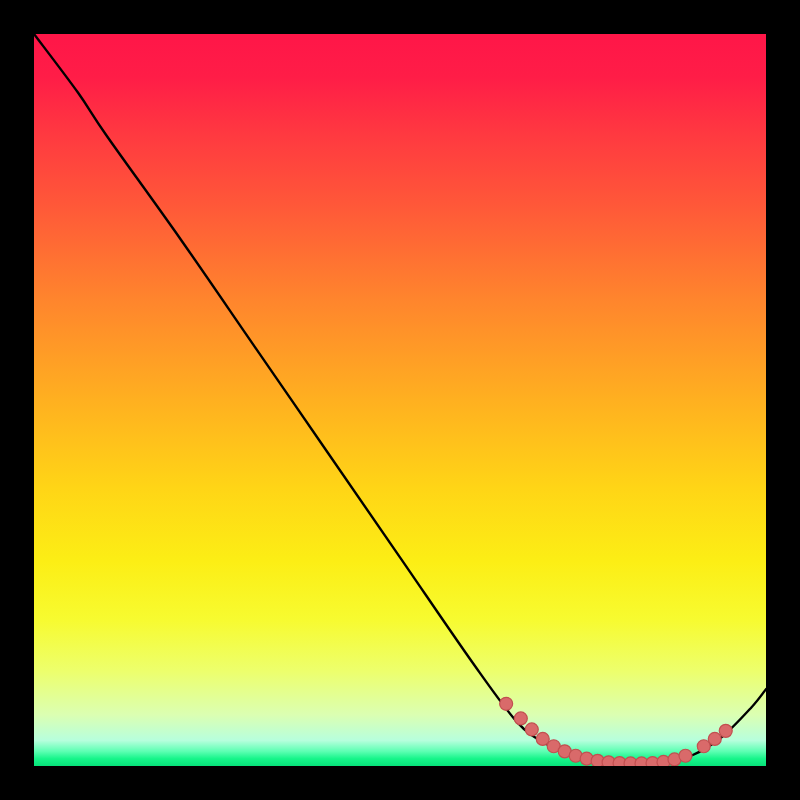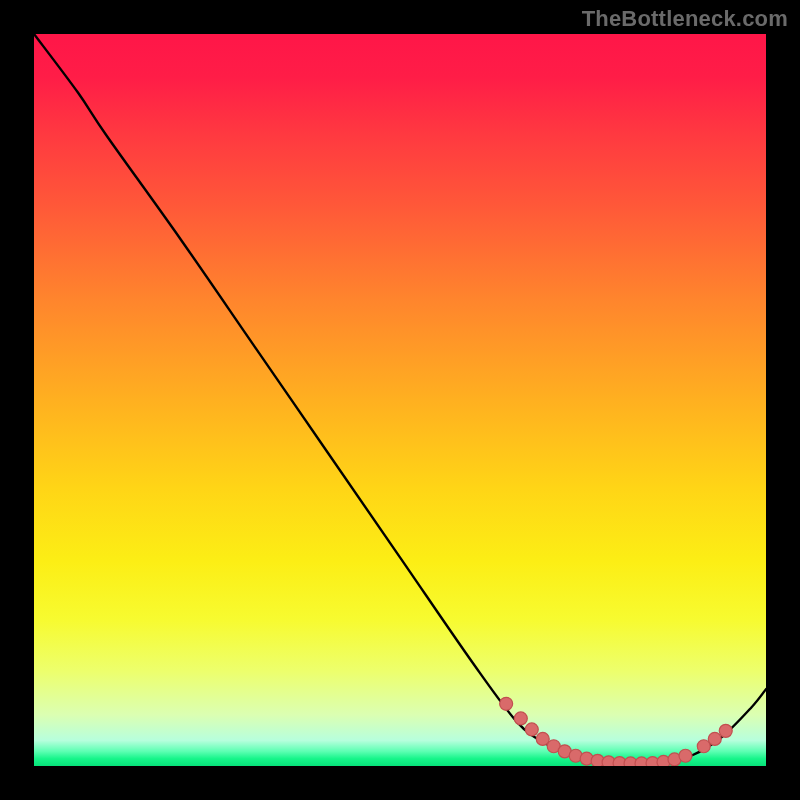--- a/index.html
+++ b/index.html
@@ -65,21 +65,20 @@
     left: 0;
     top: 0;
     width: 100%;
     height: 100%;
   }
 </style>
 </head>
 <body>
 
 <div class="stage">
-  <div class="watermark">TheBottleneck.com</div>
 
   <div class="plot">
     <div class="gradient"></div>
     <svg class="curve" viewBox="0 0 732 732" preserveAspectRatio="none">
       <path id="curve-path" fill="none" stroke-width="2.4" stroke-linejoin="round" stroke-linecap="round" d="M 0 0 C 7.32 9.759999999999991, 31.72 41.47999999999995, 43.92 58.559999999999945 C 56.120000000000005 75.63999999999994, 56.120000000000005 78.08, 73.2 102.48000000000002 C 90.28 126.88000000000004, 122.00000000000001 170.19000000000003, 146.4 204.96000000000004 C 170.8 239.73000000000005, 195.2 275.72, 219.6 311.1 C 244 346.48, 268.40000000000003 381.86, 292.8 417.24 C 317.2 452.62, 341.6 488, 366 523.38 C 390.4 558.76, 419.68 602.0699999999999, 439.2 629.52 C 458.71999999999997 656.97, 470.92 674.6600000000001, 483.12 688.08 C 495.32 701.5, 502.64 704.184, 512.4 710.04 C 522.16 715.896, 531.92 720.1659999999999, 541.68 723.216 C 551.4399999999999 726.2660000000001, 561.2 727.2420000000001, 570.96 728.34 C 580.72 729.438, 590.48 729.804, 600.24 729.804 C 610 729.804, 619.76 729.8040000000001, 629.52 728.34 C 639.28 726.876, 649.0400000000001 725.29, 658.8000000000001 721.02 C 668.5600000000001 716.75, 678.3199999999999 710.65, 688.0799999999999 702.72 C 697.8399999999999 694.7900000000001, 710.04 681.3700000000001, 717.36 673.44 C 724.6800000000001 665.51, 729.56 658.19, 732 655.14" stroke="#000000"></path>
       <g id="markers">
           <circle cx="472.14" cy="669.78" r="6.5" fill="#d96a6a" stroke="#c24f50" stroke-width="1.2"></circle>
           <circle cx="486.78" cy="684.42" r="6.5" fill="#d96a6a" stroke="#c24f50" stroke-width="1.2"></circle>
           <circle cx="497.76" cy="695.40" r="6.5" fill="#d96a6a" stroke="#c24f50" stroke-width="1.2"></circle>
           <circle cx="508.74" cy="704.92" r="6.5" fill="#d96a6a" stroke="#c24f50" stroke-width="1.2"></circle>

